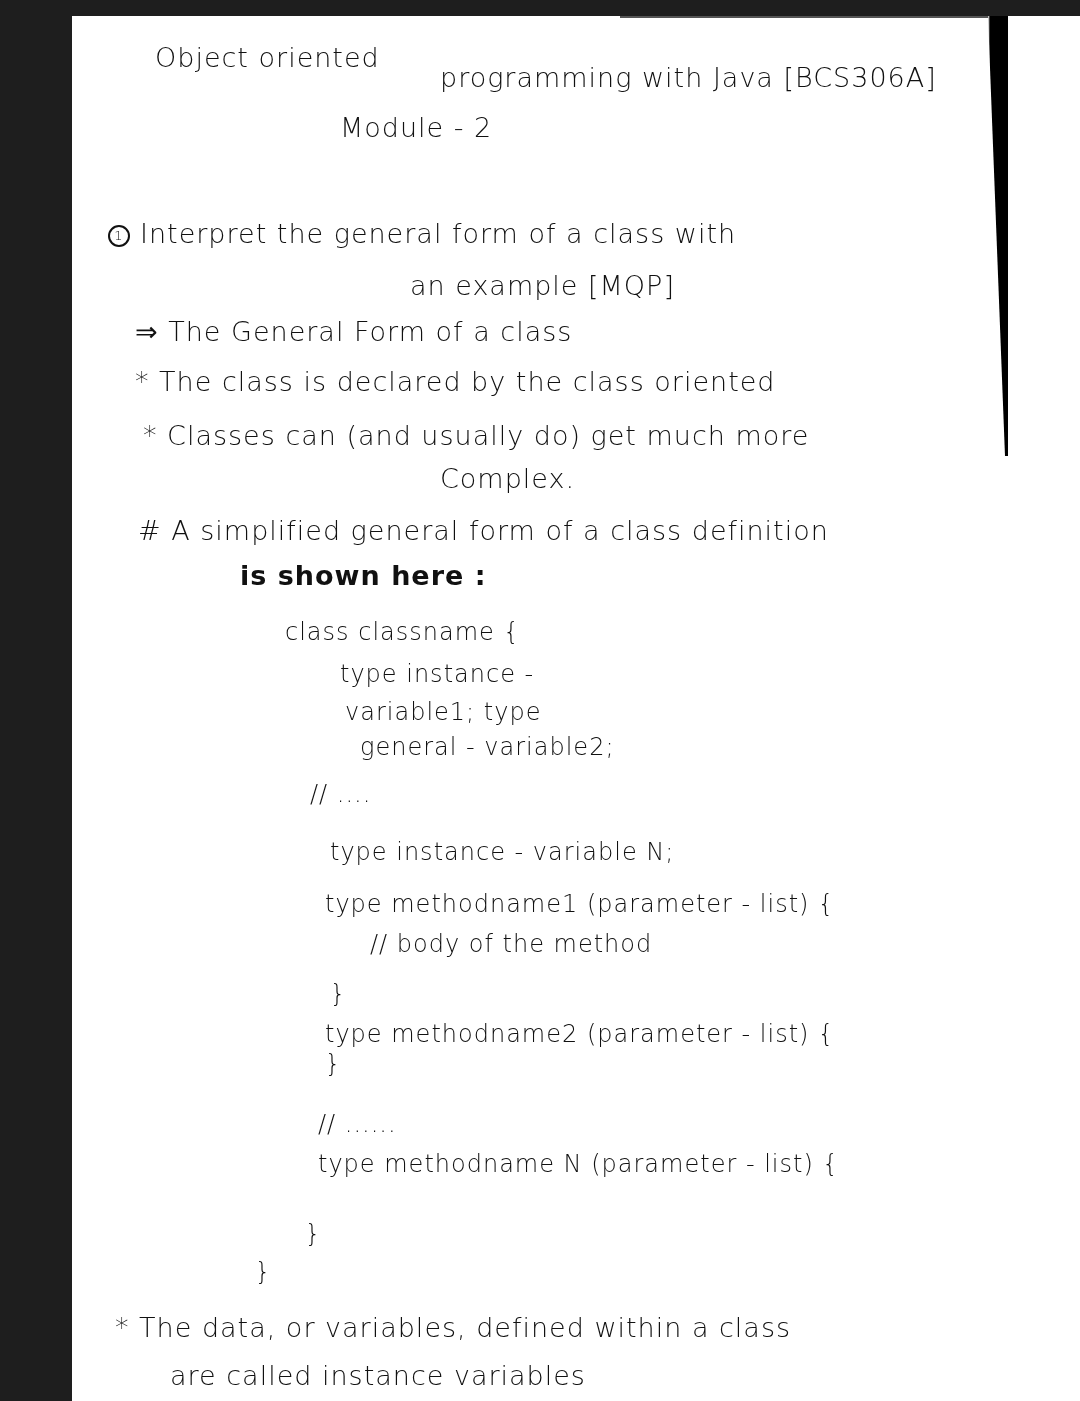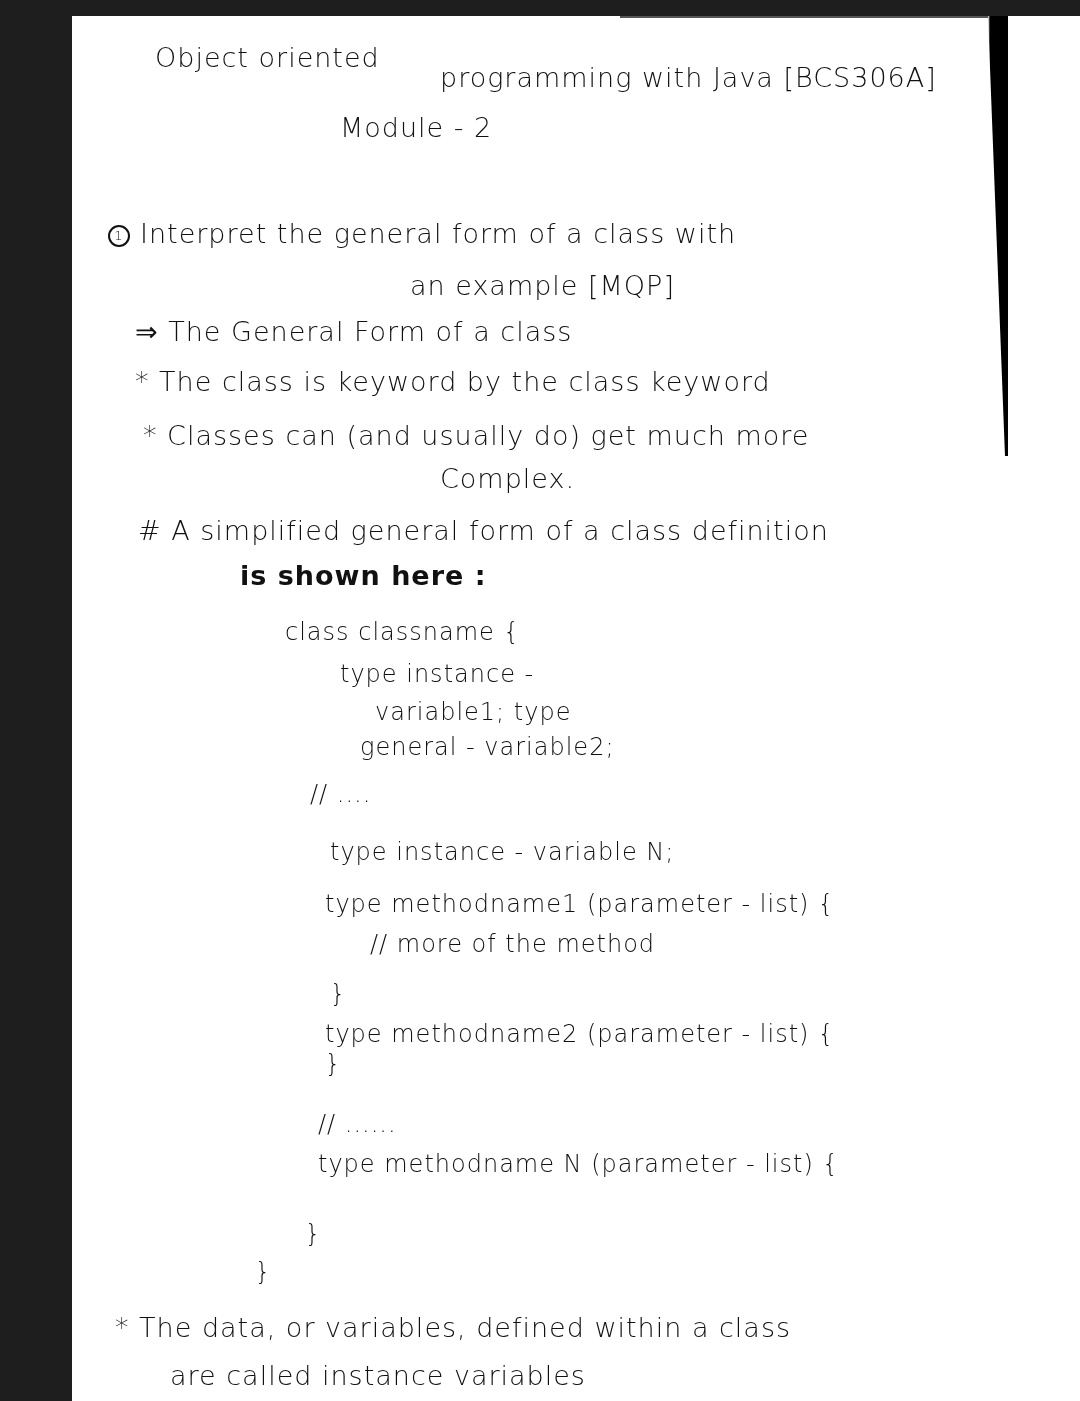--- a/index.html
+++ b/index.html
@@ -38,34 +38,34 @@
 <div class="line hw" style="left:155px; top:42px;">Object oriented</div>
 <div class="line hw" style="left:440px; top:62px;">programming with Java [BCS306A]</div>
 <div class="line hw" style="left:340px; top:112px;">Module - 2</div>
 
 <div class="line hw" style="left:108px; top:218px;">
   <span class="circ">1</span><span>Interpret the general form of a class with</span>
 </div>
 <div class="line hw" style="left:410px; top:270px;text-align:right;">an example [MQP]</div>
 
 <div class="line hw" style="left:135px; top:316px;">⇒ The General Form of a class</div>
-<div class="line hw" style="left:135px; top:366px;">* The class is keyword by the class keyword</div>
+<div class="line hw" style="left:135px; top:366px;">* The class is declared by the class oriented</div>
 <div class="line hw" style="left:135px; top:420px;margin-left:8px;">* Classes can (and usually do) get much more</div>
 <div class="line hw" style="left:440px; top:463px;">Complex.</div>
 <div class="line hw" style="left:138px; top:515px;"># A simplified general form of a class definition</div>
 <div class="line hw" style="left:240px; top:560px;font-weight:bold;">is shown here :</div>
 
 <div class="line hw code" style="left:285px; top:618px;">class classname {</div>
 <div class="line hw code" style="left:340px; top:660px;">type instance -</div>
-<div class="line hw code" style="left:345px; top:698px;margin-left:30px;">variable1; type</div>
+<div class="line hw code" style="left:345px; top:698px;">variable1; type</div>
 <div class="line hw code" style="left:360px; top:733px;">general - variable2;</div>
 <div class="line hw code" style="left:310px; top:780px;">// ....</div>
 <div class="line hw code" style="left:330px; top:838px;">type instance - variable N;</div>
 <div class="line hw code" style="left:325px; top:890px;">type methodname1 (parameter - list) {</div>
-<div class="line hw code" style="left:370px; top:930px;">// more of the method</div>
+<div class="line hw code" style="left:370px; top:930px;">// body of the method</div>
 <div class="line hw code" style="left:330px; top:980px;">}</div>
 <div class="line hw code" style="left:325px; top:1020px;">type methodname2 (parameter - list) {</div>
 <div class="line hw code" style="left:325px; top:1050px;">}</div>
 <div class="line hw code" style="left:318px; top:1110px;">// ......</div>
 <div class="line hw code" style="left:318px; top:1150px;">type methodname N (parameter - list) {</div>
 <div class="line hw code" style="left:305px; top:1220px;">}</div>
 <div class="line hw code" style="left:255px; top:1258px;">}</div>
 
 <div class="line hw" style="left:115px; top:1312px;">* The data, or variables, defined within a class</div>
 <div class="line hw" style="left:170px; top:1360px;">are called instance variables</div>

